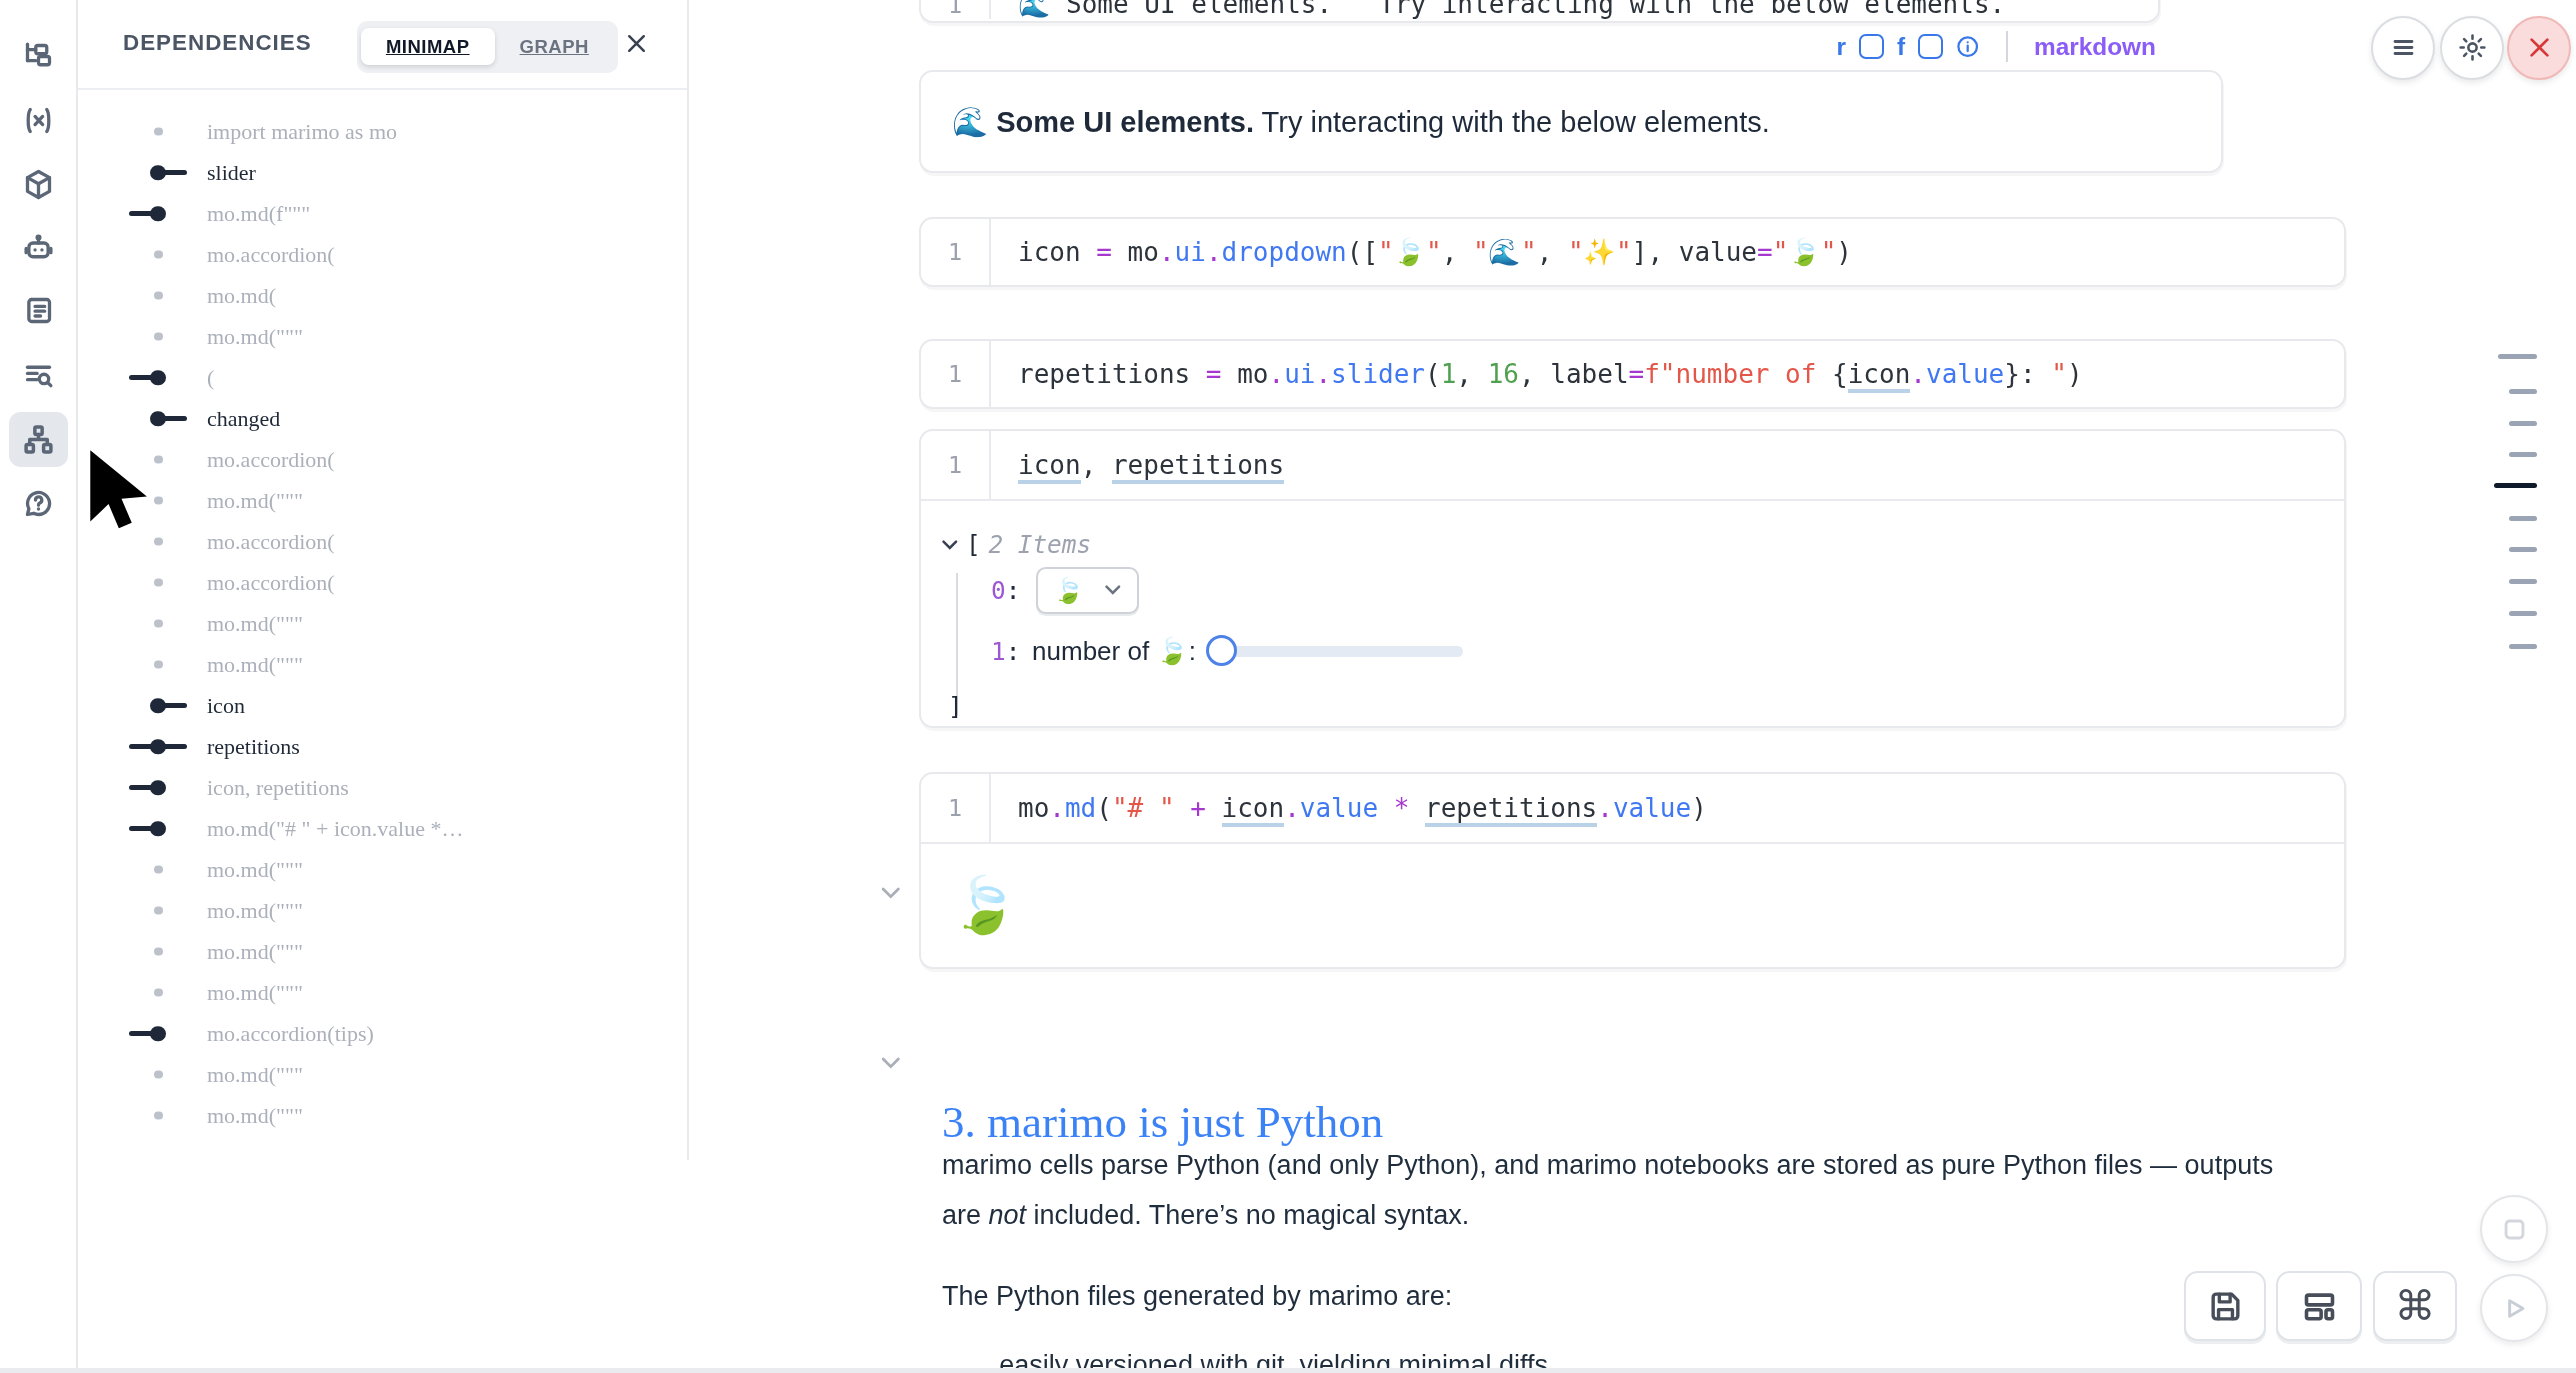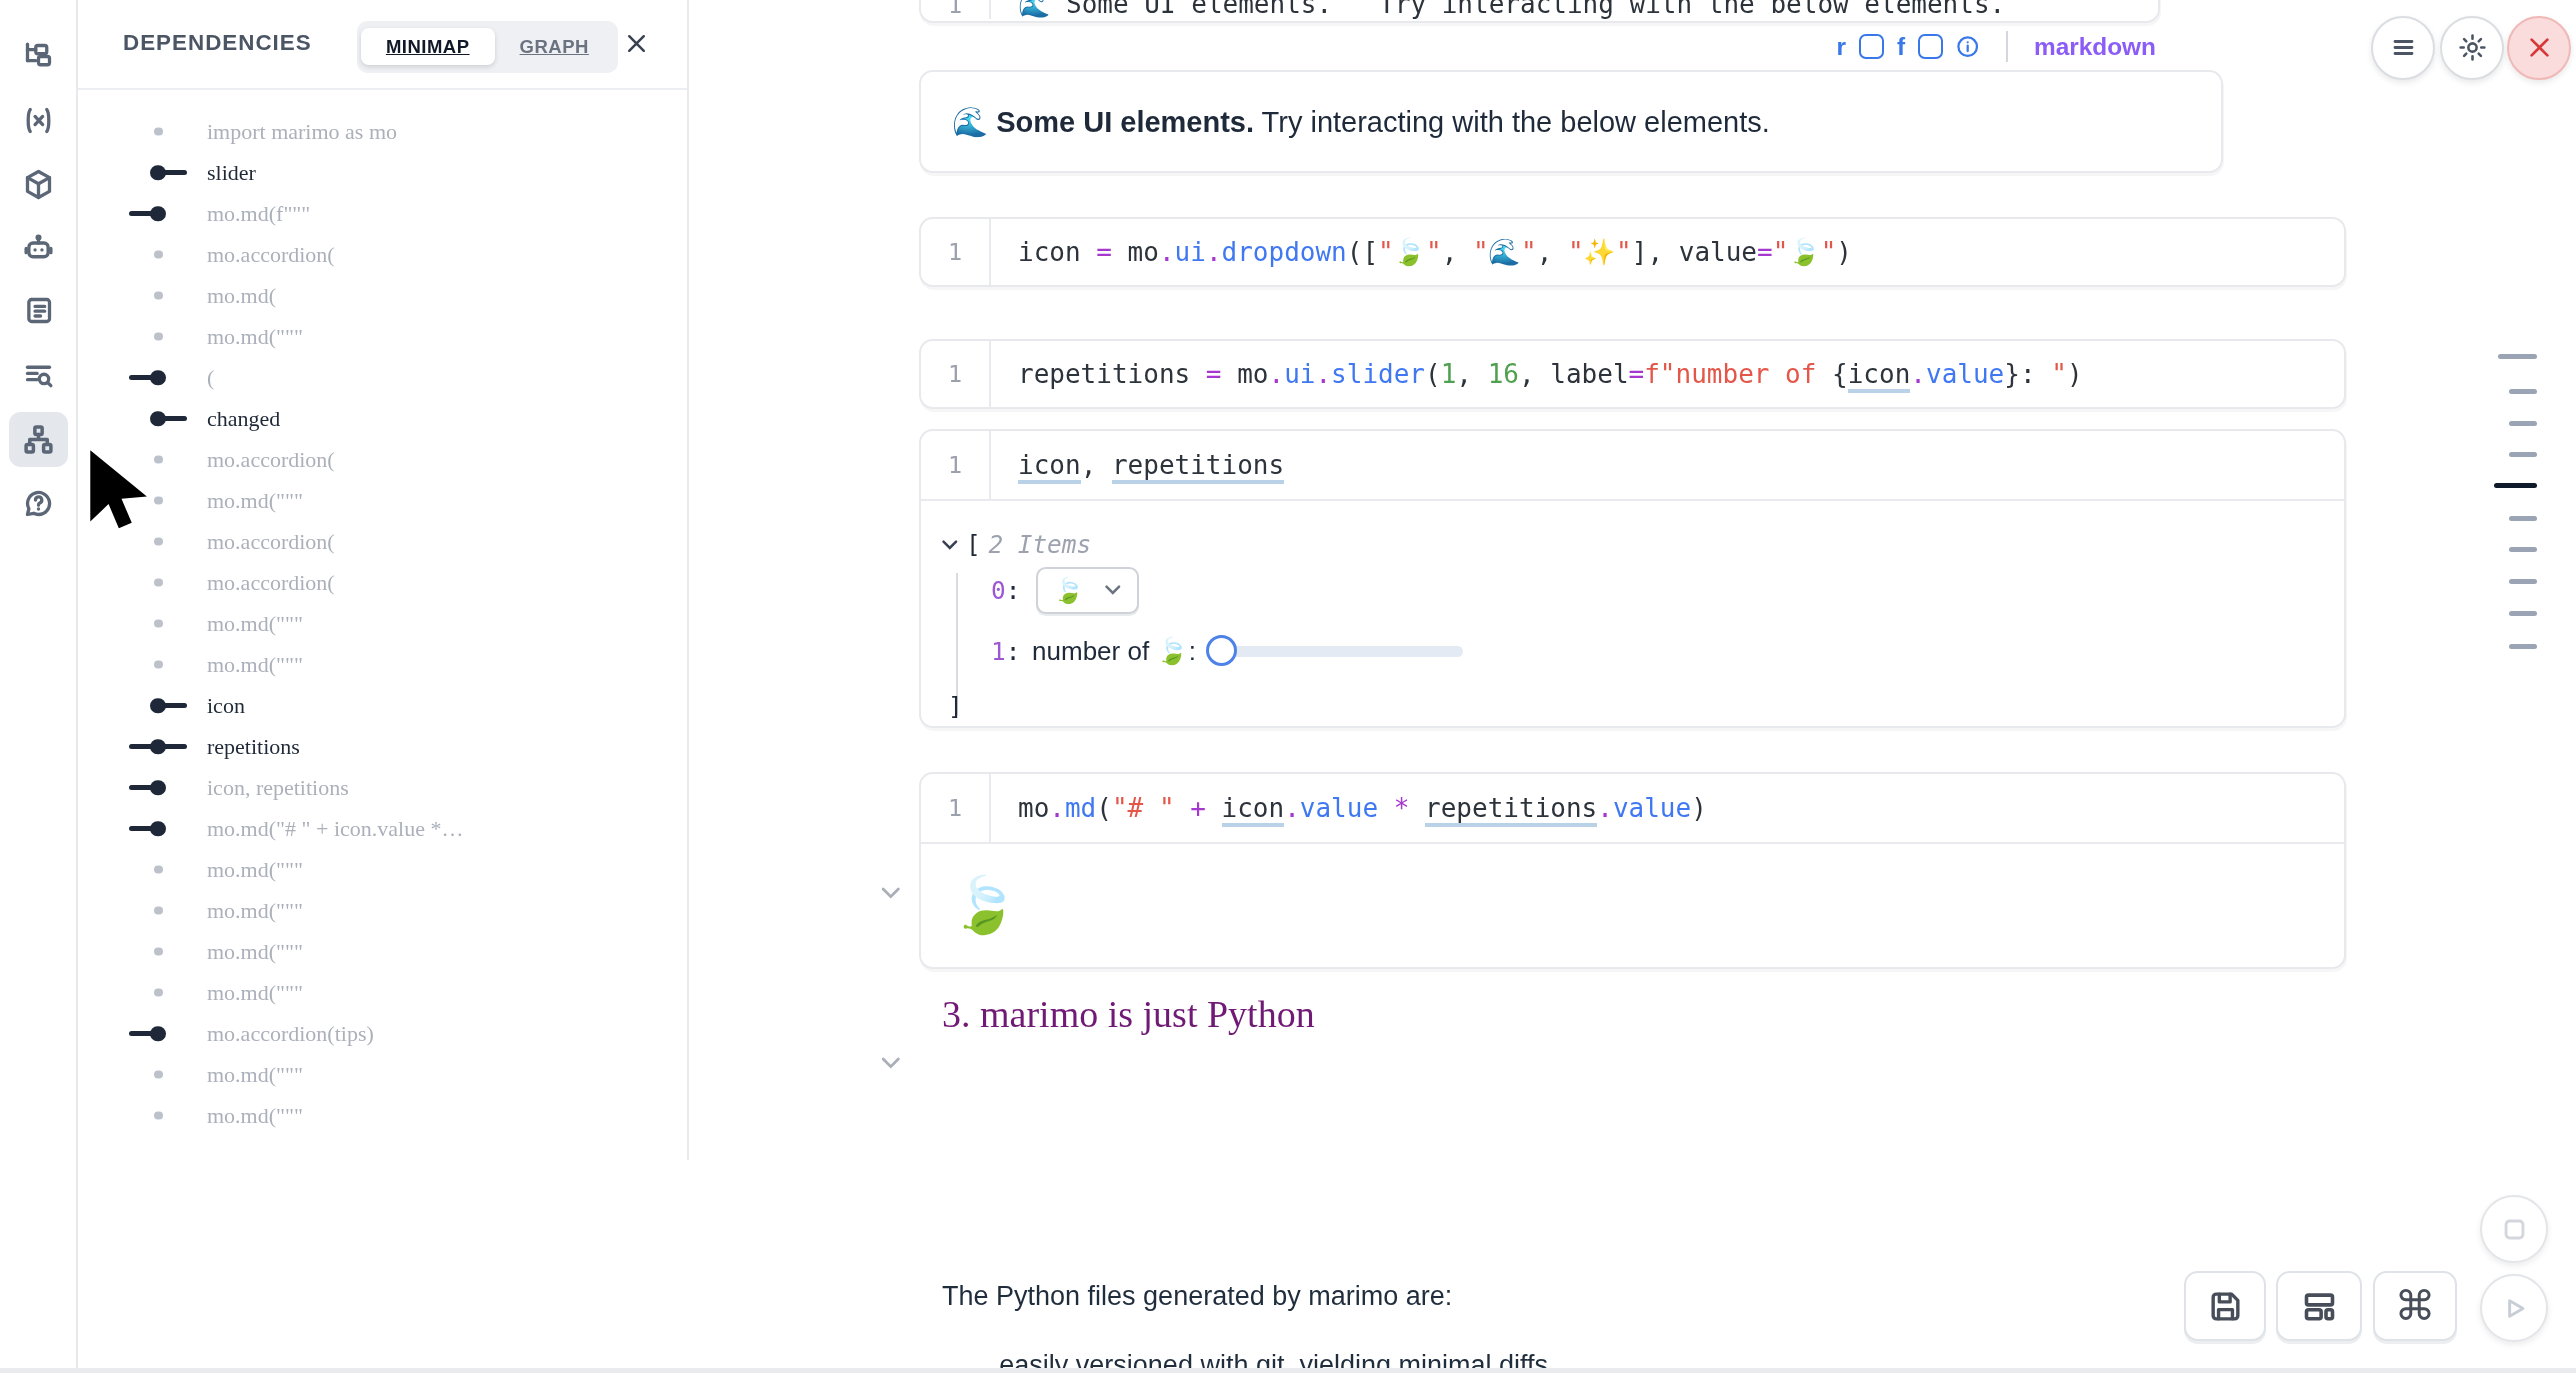--- a/index.html
+++ b/index.html
@@ -77,21 +77,21 @@
   .select{display:inline-flex;align-items:center;gap:19.5px;border:2px solid #cfd3d9;border-radius:9.8px;background:#fff;box-shadow:0 2px 0 #e9ecef;padding:6.8px 15.6px;font-size:25px;}
   .sl-label{font-family:"Liberation Sans",sans-serif;font-size:26px;color:#1e2a3a;margin-left:11.7px;}
   .sl-track{position:relative;width:242px;height:10.7px;border-radius:5.9px;background:#e4eaf3;margin-left:25px;}
   .sl-thumb{position:absolute;left:-14.6px;top:-10.7px;width:25px;height:25px;border-radius:50%;background:#fff;border:3.9px solid #4d82e8;}
 
   .leaf-out{display:flex;align-items:center;height:121px;padding-left:29px;font-size:55px;}
 
   .collapse-chev{position:absolute;color:#a9aeb7;z-index:4;}
 
   
-  .h2{position:absolute;left:942px;top:992px;font-family:"Liberation Serif",serif;font-size:38px;color:#701a75;}
+  .h2{position:absolute;left:942px;top:1096px;font-family:"Liberation Serif",serif;font-size:45px;color:#3b82f6;}
   .para{position:absolute;left:942px;width:1356px;font-size:27px;line-height:50px;color:#1f2d3d;}
   .p1{top:1140px;}
   .p2{top:1271px;}
   .bullet-row{position:absolute;left:968px;top:1350px;display:flex;align-items:flex-start;gap:21.5px;font-size:27px;color:#1f2d3d;}
   .bullet-dot{width:9.8px;height:9.8px;border-radius:50%;background:#64748b;margin-top:17.6px;flex:none;}
 
   
   .circ{position:absolute;width:60px;height:60px;border-radius:50%;background:#fff;border:2px solid #dadde2;box-shadow:0 2.9px 5.9px rgba(0,0,0,.09);display:flex;align-items:center;justify-content:center;z-index:40;}
   .circ.red{background:#f9dcdb;border-color:#efb9b8;}
 
@@ -450,20 +450,23 @@
     <div class="divider"></div>
     <div class="leaf-out">🍃</div>
   </div>
 
   <div class="collapse-chev" style="left:880px;top:1056px">
     <svg width="21.5" height="13.7" viewBox="0 0 14 9" fill="none" stroke="#a9aeb7" stroke-width="1.8" stroke-linecap="round">
         <path d="M2 2l5 5 5-5"></path>
       </svg>
   </div>
   <div class="h2">3. marimo is just Python</div>
+  <div class="para p1">
+    <span>marimo cells parse Python (and only Python), and marimo notebooks are stored as pure Python files — outputs are </span><em>not</em><span> included. There’s no magical syntax.</span>
+  </div>
   <div class="para p2">The Python files generated by marimo are:</div>
   <div class="bullet-row">
     <span class="bullet-dot"></span>
     <span>easily versioned with git, yielding minimal diffs</span>
   </div>
 
   <div class="circ" style="left:2371px;top:15.6px">
     <svg width="29" height="29" viewBox="0 0 24 24" fill="none" stroke="#4b5563" stroke-width="2.4" stroke-linecap="round">
         <path d="M5 7h14M5 12h14M5 17h14"></path>
       </svg>

